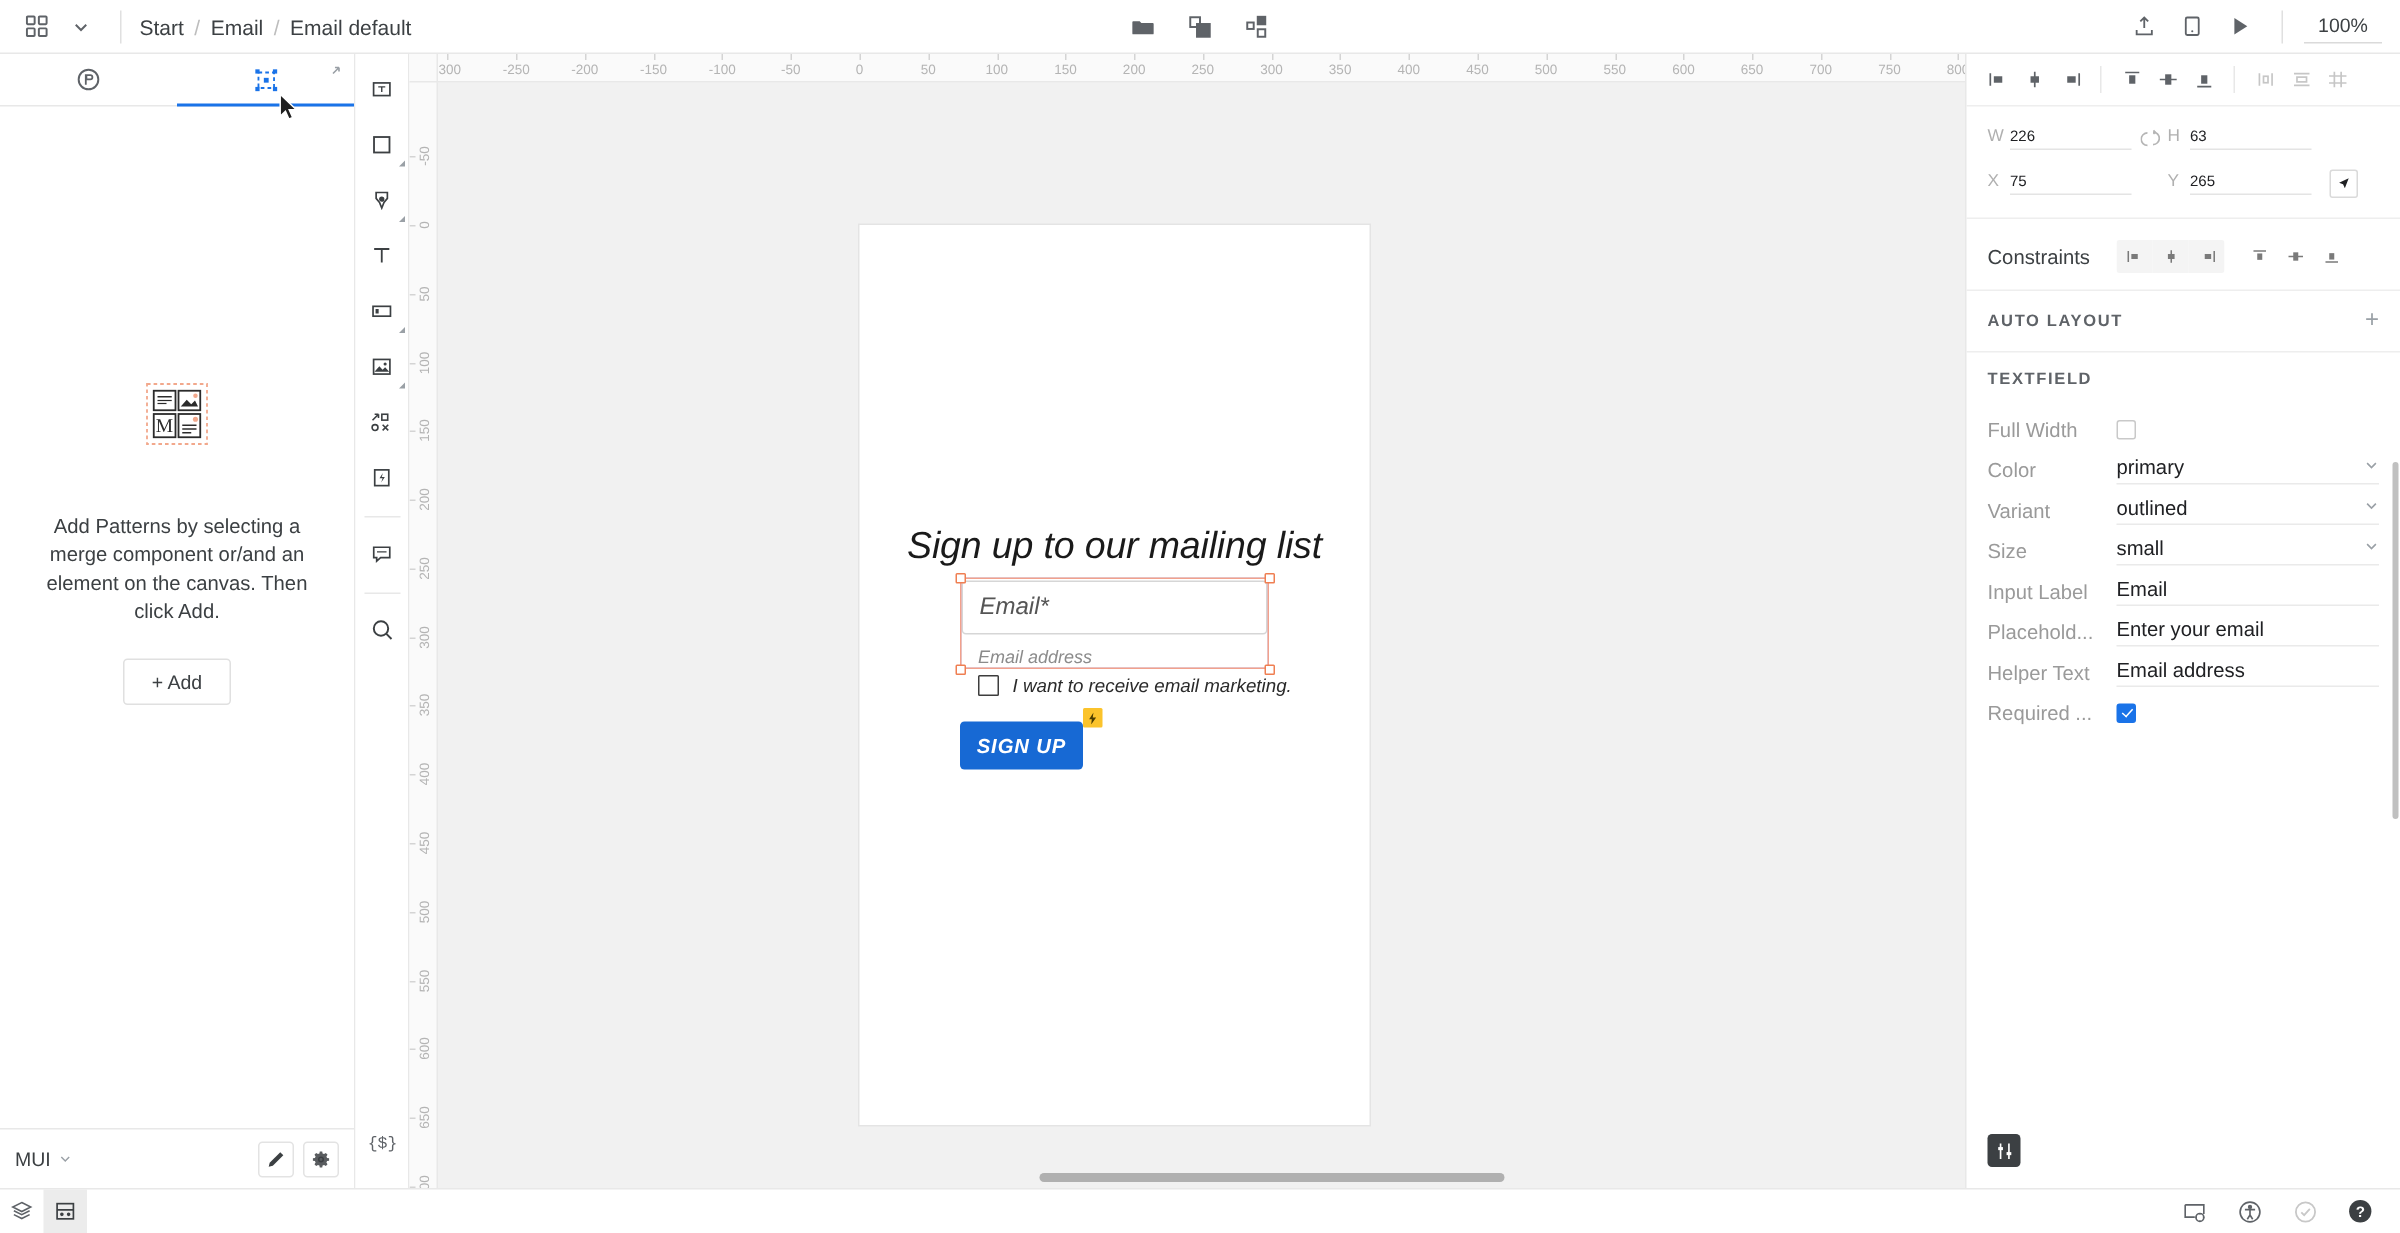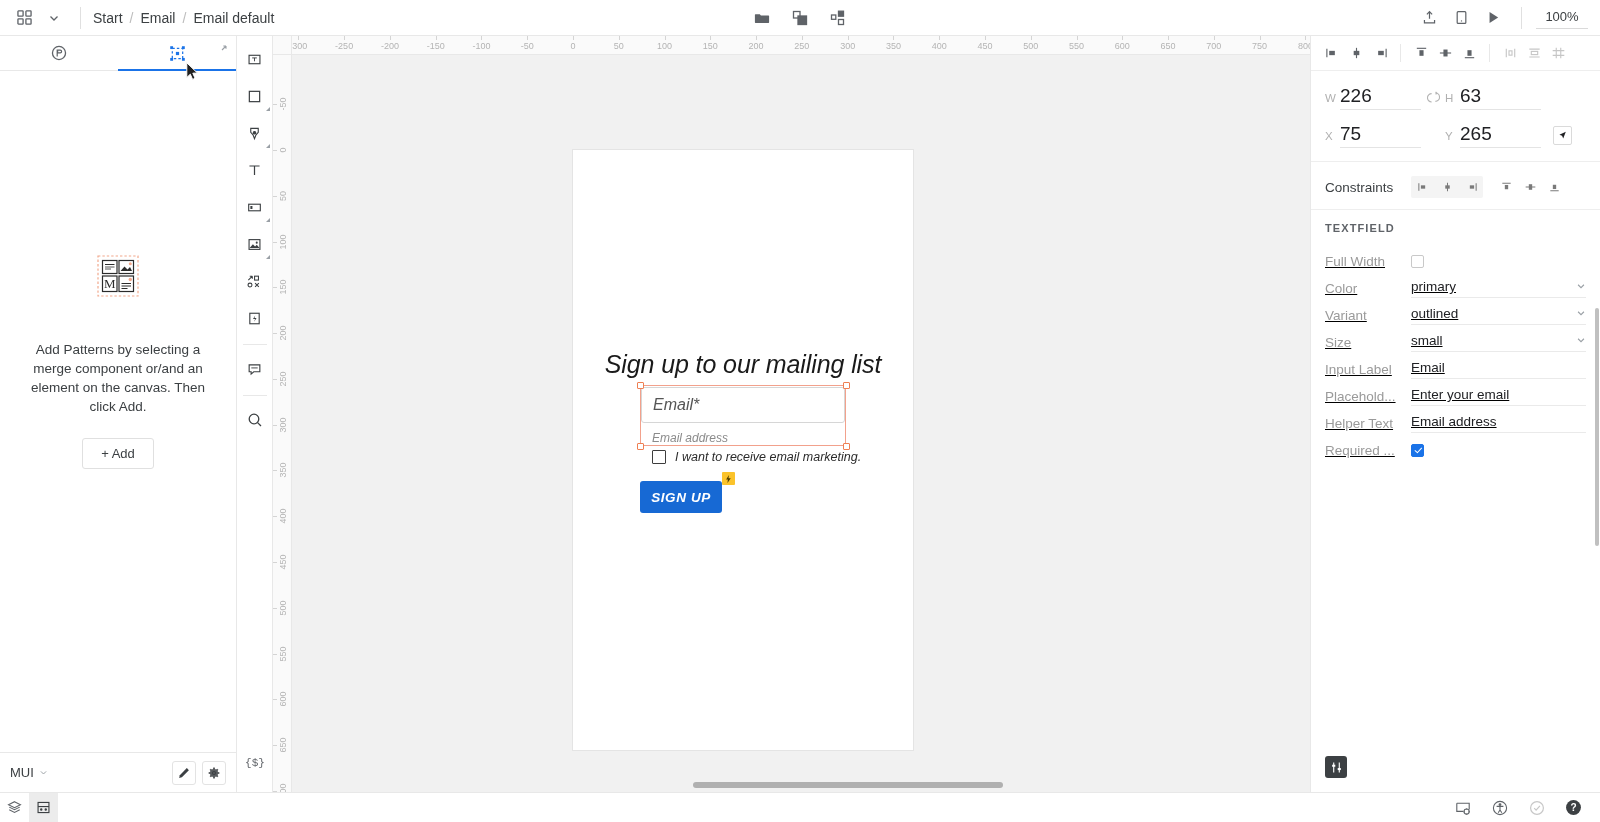--- a/index.html
+++ b/index.html
@@ -187,21 +187,21 @@
     cursor:pointer; border-radius:2px; color:#5f6368;
   }
   .align-btn.dim { color:#c6c6c6; }
   .align-sep { width:1px; height:18px; background:#e8e8e8; margin:0 9px; }
 
   .rp-section { padding:14px 14px 13px; border-bottom:1px solid #eee; }
   .coord-row { display:flex; align-items:center; margin-bottom:13px; }
   .coord-cell { display:flex; align-items:baseline; width:96px; }
   .coord-lbl { font-size:11.5px; color:#b0b0b0; width:15px; flex:0 0 15px; }
   .coord-val {
-    font-size:19px; color:#202124; border-bottom:1px solid #e4e4e4;
+    font-size:10px; color:#202124; border-bottom:1px solid #e4e4e4;
     flex:1; padding-bottom:2px; cursor:text;
   }
   .link-ico { width:24px; display:flex; justify-content:center; color:#b5b5b5; cursor:pointer; }
   .pin-btn {
     width:19px; height:19px; border:1px solid #dadada; border-radius:2px;
     display:flex; align-items:center; justify-content:center; margin-left:12px; cursor:pointer;
   }
 
   .constr-row { display:flex; align-items:center; }
   .constr-lbl { font-size:13.5px; color:#3c4043; width:86px; }
@@ -213,21 +213,21 @@
   .cgroup { display:flex; border-radius:2px; overflow:hidden; }
   .cgroup + .cgroup { margin-left:11px; }
 
   .rp-head {
     display:flex; align-items:center; padding:12px 14px;
     border-bottom:1px solid #eee;
   }
   .rp-head-title { font-size:11px; letter-spacing:1.1px; color:#5f6368; font-weight:bold; }
   .rp-head-plus { margin-left:auto; color:#9aa0a6; cursor:pointer; font-size:16px; line-height:1; }
 
-  .props { padding:10px 14px 0;text-decoration:underline; }
+  .props { padding:10px 14px 0; }
   .prow { display:flex; align-items:center; height:27px; }
   .plabel {
     font-size:13.5px; color:#9a9a9a; width:86px; flex:0 0 86px;
     white-space:nowrap; overflow:hidden;
   }
   .pctl { flex:1; display:flex; align-items:flex-end; }
   .pselect {
     flex:1; display:flex; align-items:center; font-size:13.5px; color:#202124;
     border-bottom:1px solid #eaeaea; padding-bottom:3px; cursor:pointer;
   }
@@ -758,20 +758,24 @@
             <div class="cbtn on">
               <svg width="13" height="12" viewBox="0 0 14 12" fill="none" stroke="currentColor" stroke-width="1.1">
                   <path d="M2.5 10h9"></path>
                   <rect x="5.2" y="3.6" width="3.6" height="4.6" fill="currentColor" stroke="none"></rect>
                 </svg>
             </div>
           </div>
         </div>
       </div>
 
+      <div class="rp-head">
+        <span class="rp-head-title">AUTO LAYOUT</span>
+        <span class="rp-head-plus">+</span>
+      </div>
 
       <div class="rp-head" style="border-bottom:none; padding-bottom:4px;">
         <span class="rp-head-title">TEXTFIELD</span>
       </div>
 
       <div class="props" id="propsList">
           <div class="prow">
             <div class="plabel">Full Width</div>
             <div class="pctl">
               <span class="pcheck"></span>

